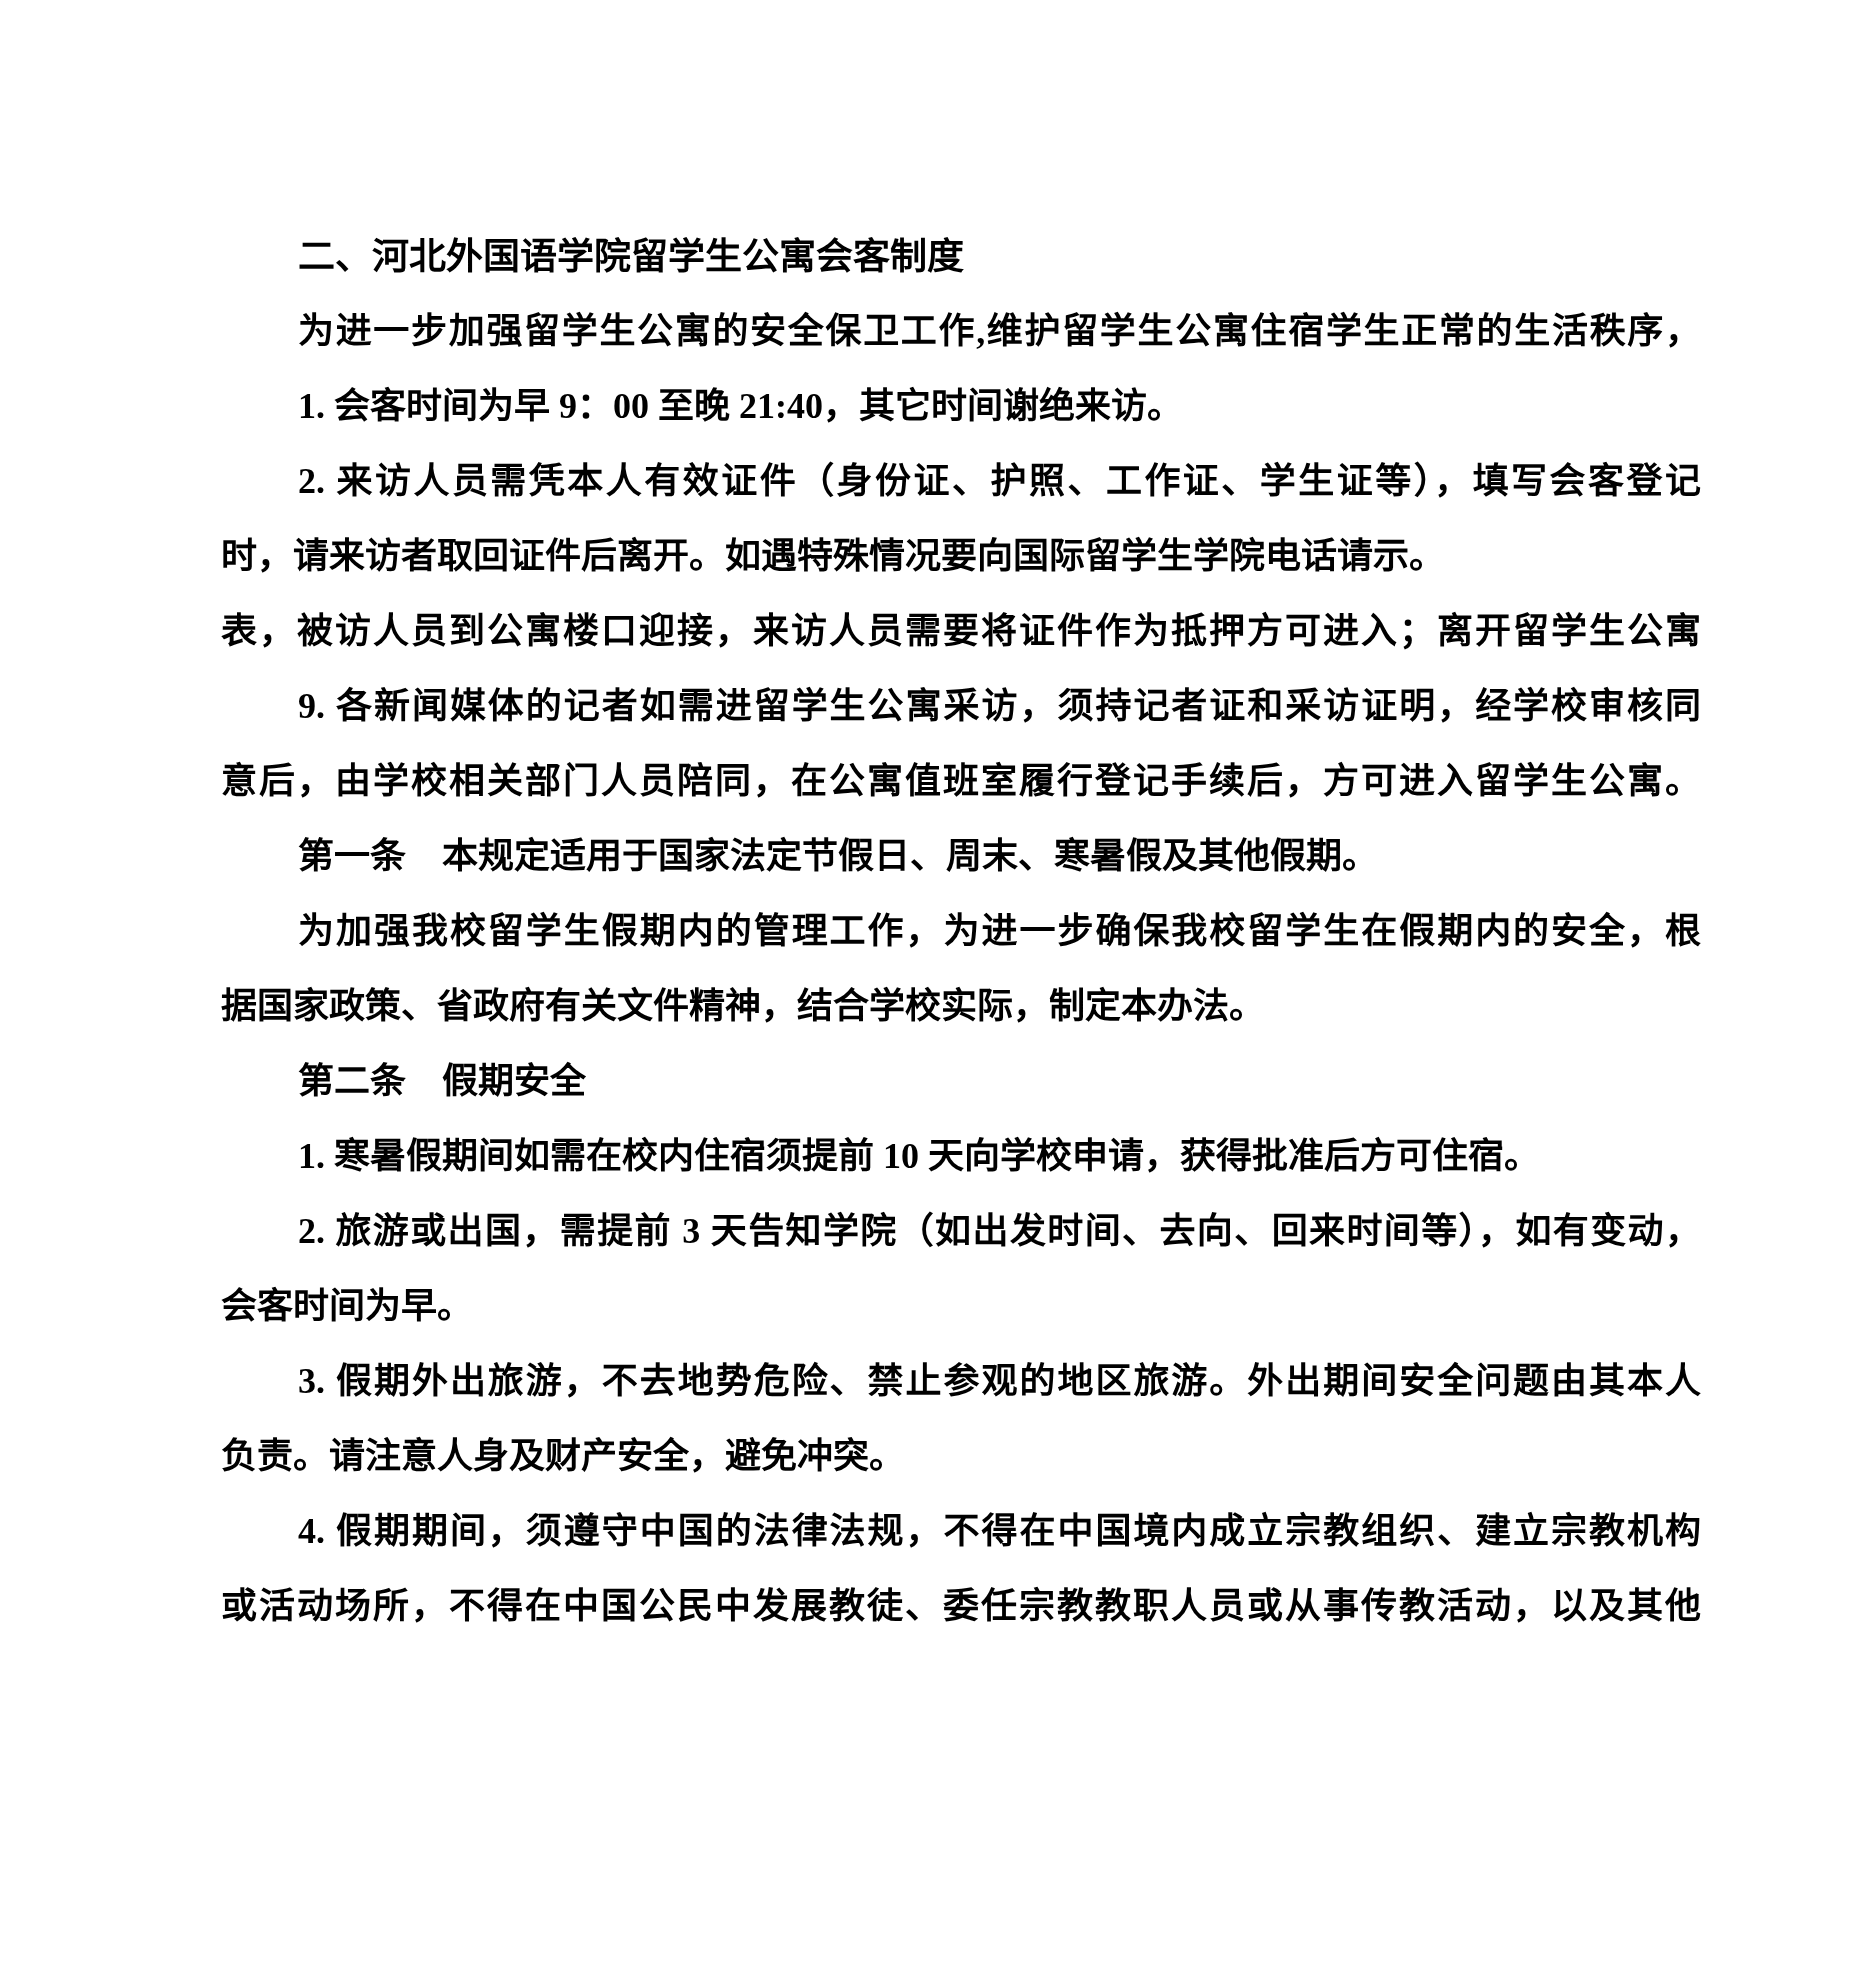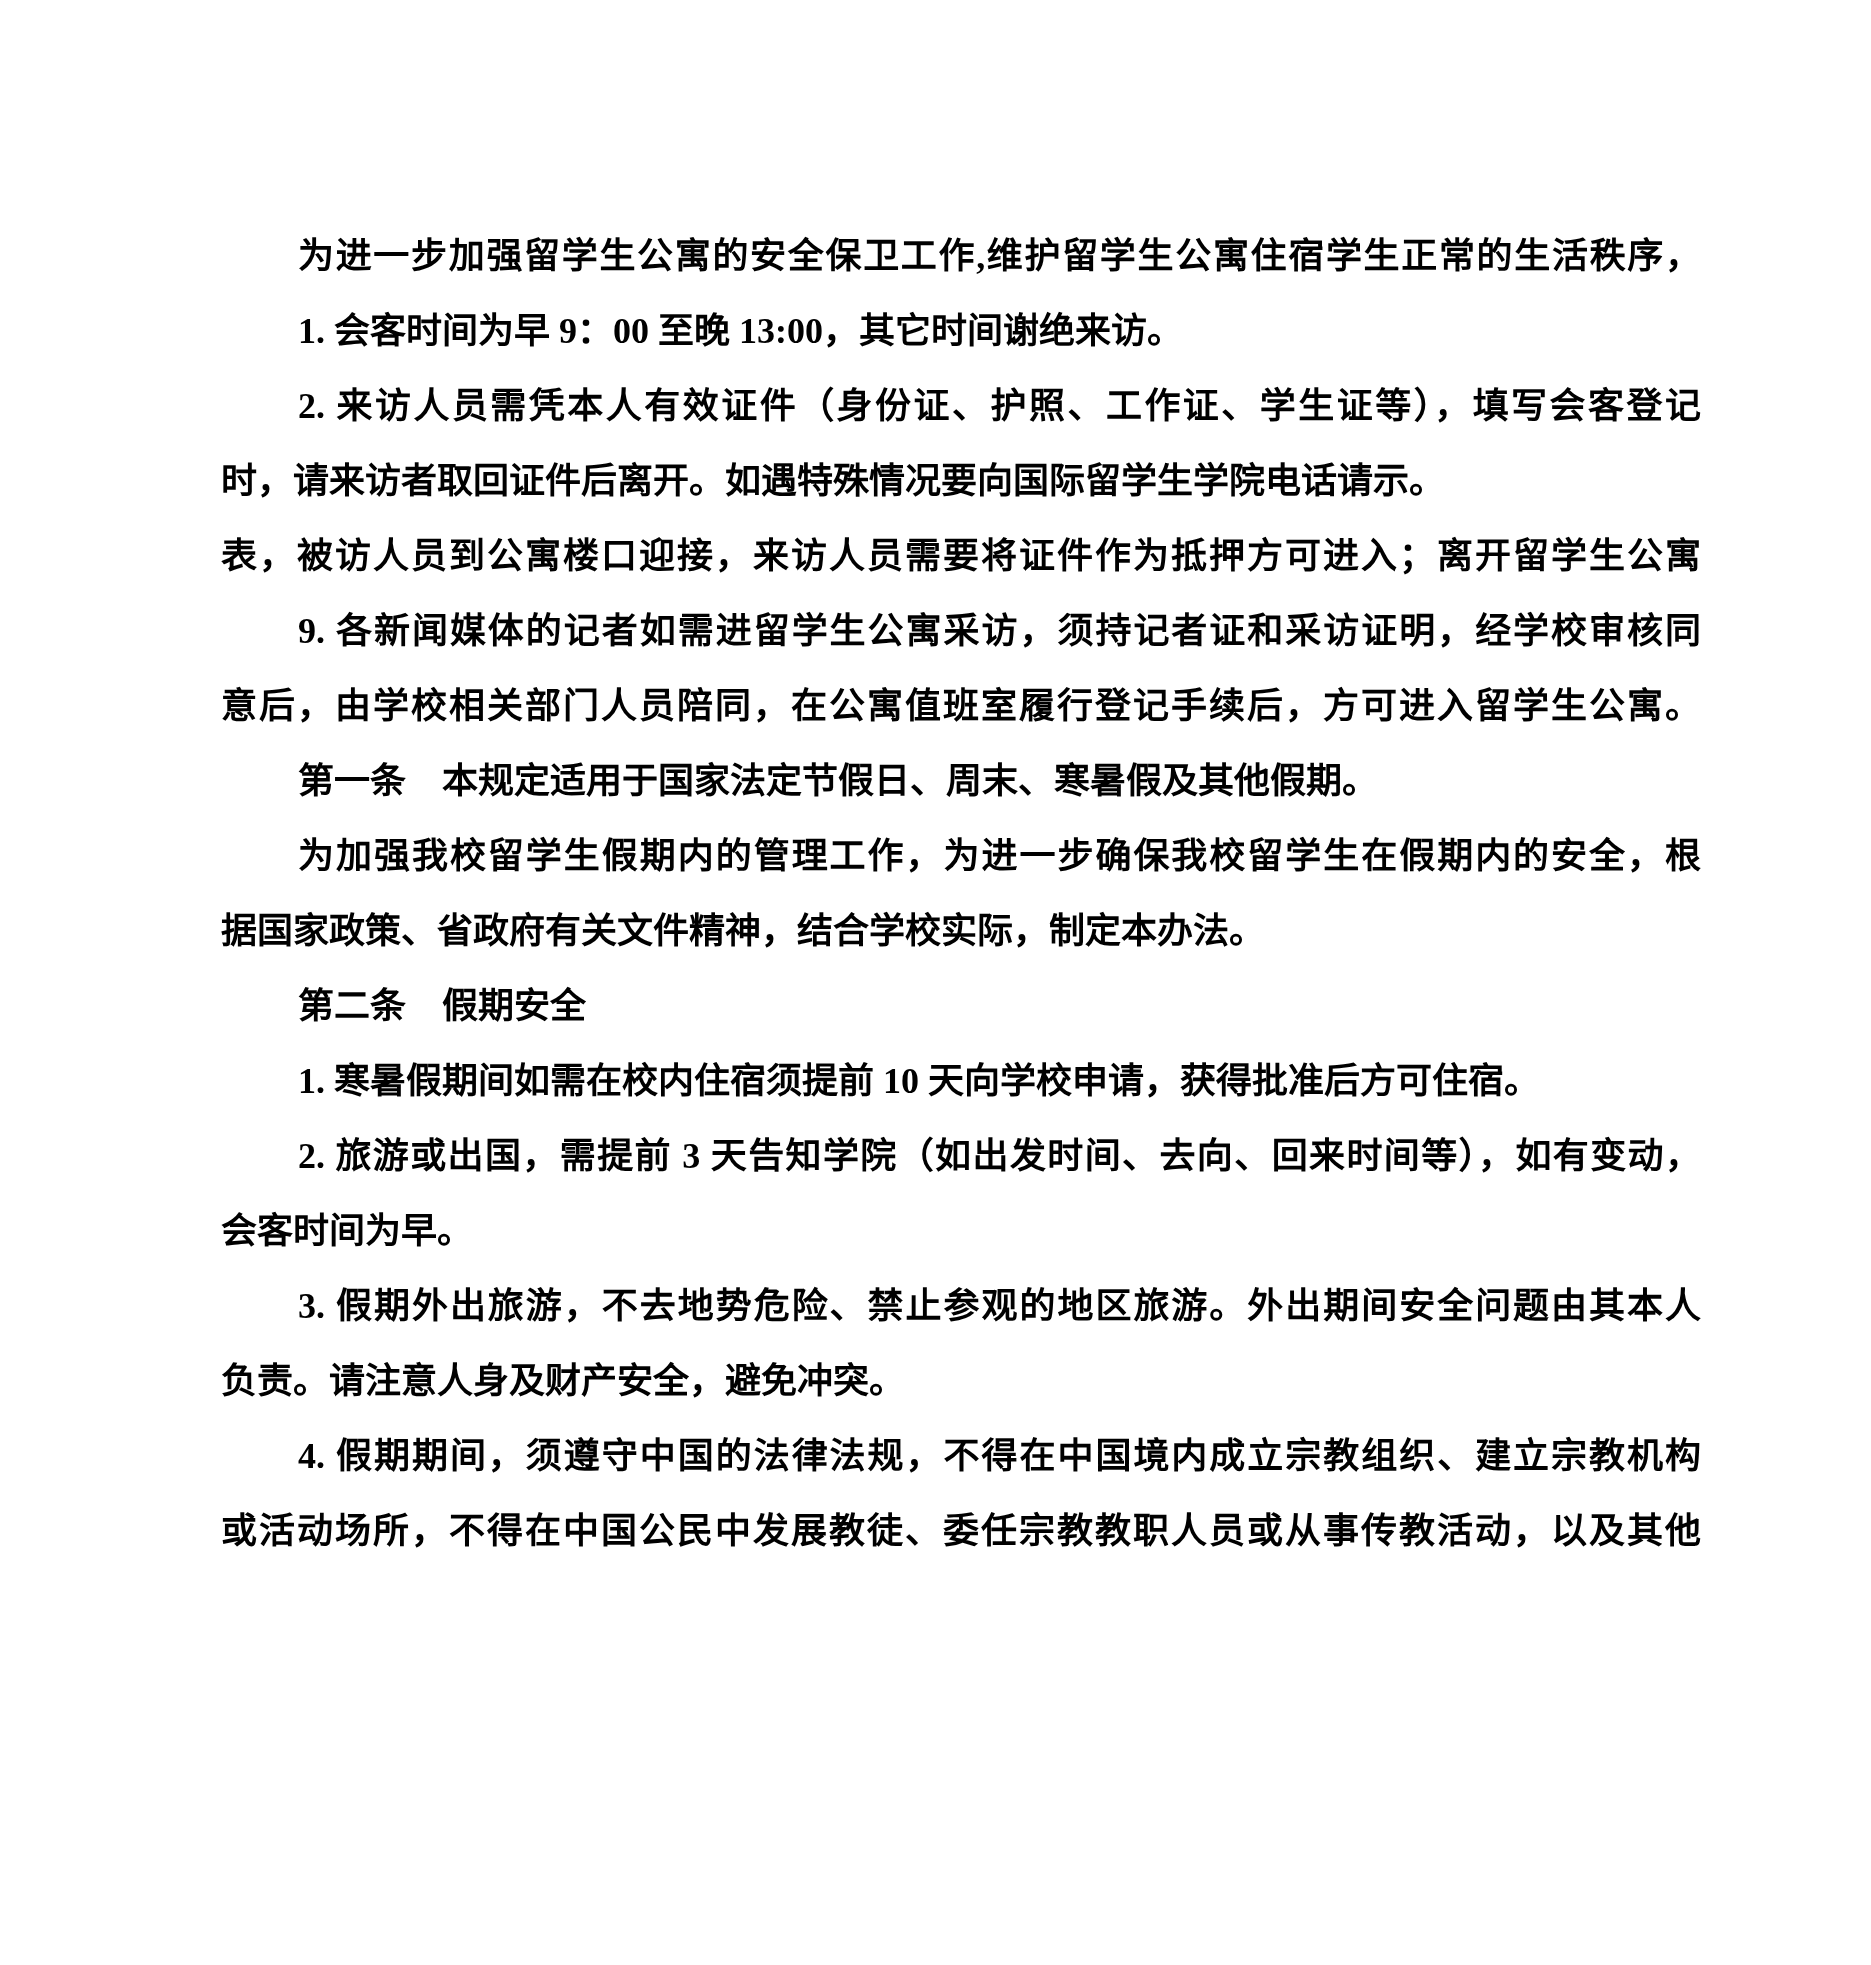--- a/index.html
+++ b/index.html
@@ -40,25 +40,28 @@
   .paragraph.heading .line {
     font-weight: bold;
     font-size: 37px;
   }
 </style>
 </head>
 <body>
 
 <div class="page">
   <div class="content">
+      <div class="paragraph heading">
+        <div class="line ind">二、河北外国语学院留学生公寓会客制度</div>
+      </div>
       <div class="paragraph">
         <div class="line ind jst">为进一步加强留学生公寓的安全保卫工作,维护留学生公寓住宿学生正常的生活秩序，</div>
       </div>
       <div class="paragraph">
-        <div class="line ind">1. 会客时间为早 9：00 至晚 13:00，其它时间谢绝来访。</div>
+        <div class="line ind">1. 会客时间为早 9：00 至晚 21:40，其它时间谢绝来访。</div>
       </div>
       <div class="paragraph">
         <div class="line ind jst">2. 来访人员需凭本人有效证件（身份证、护照、工作证、学生证等），填写会客登记</div>
         <div class="line">时，请来访者取回证件后离开。如遇特殊情况要向国际留学生学院电话请示。</div>
         <div class="line jst">表，被访人员到公寓楼口迎接，来访人员需要将证件作为抵押方可进入；离开留学生公寓</div>
       </div>
       <div class="paragraph">
         <div class="line ind jst">9. 各新闻媒体的记者如需进留学生公寓采访，须持记者证和采访证明，经学校审核同</div>
         <div class="line jst">意后，由学校相关部门人员陪同，在公寓值班室履行登记手续后，方可进入留学生公寓。</div>
       </div>

